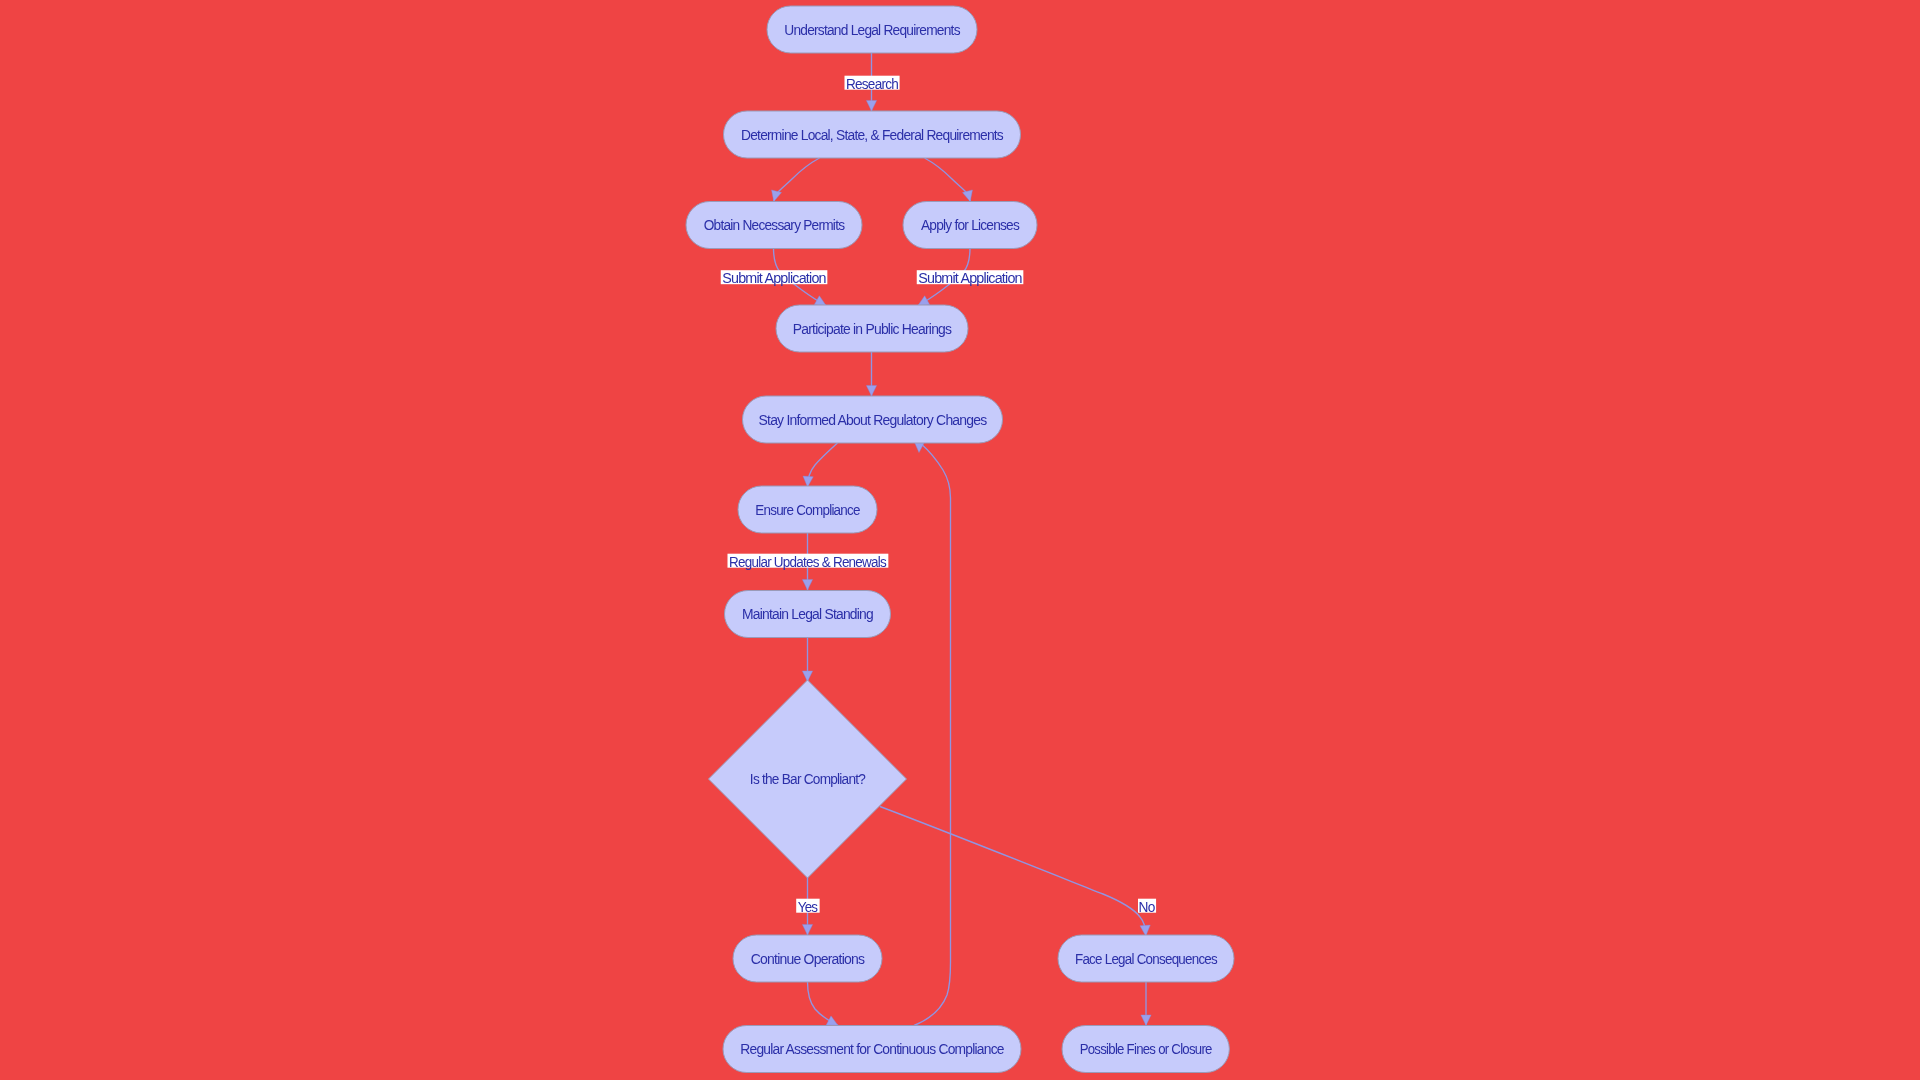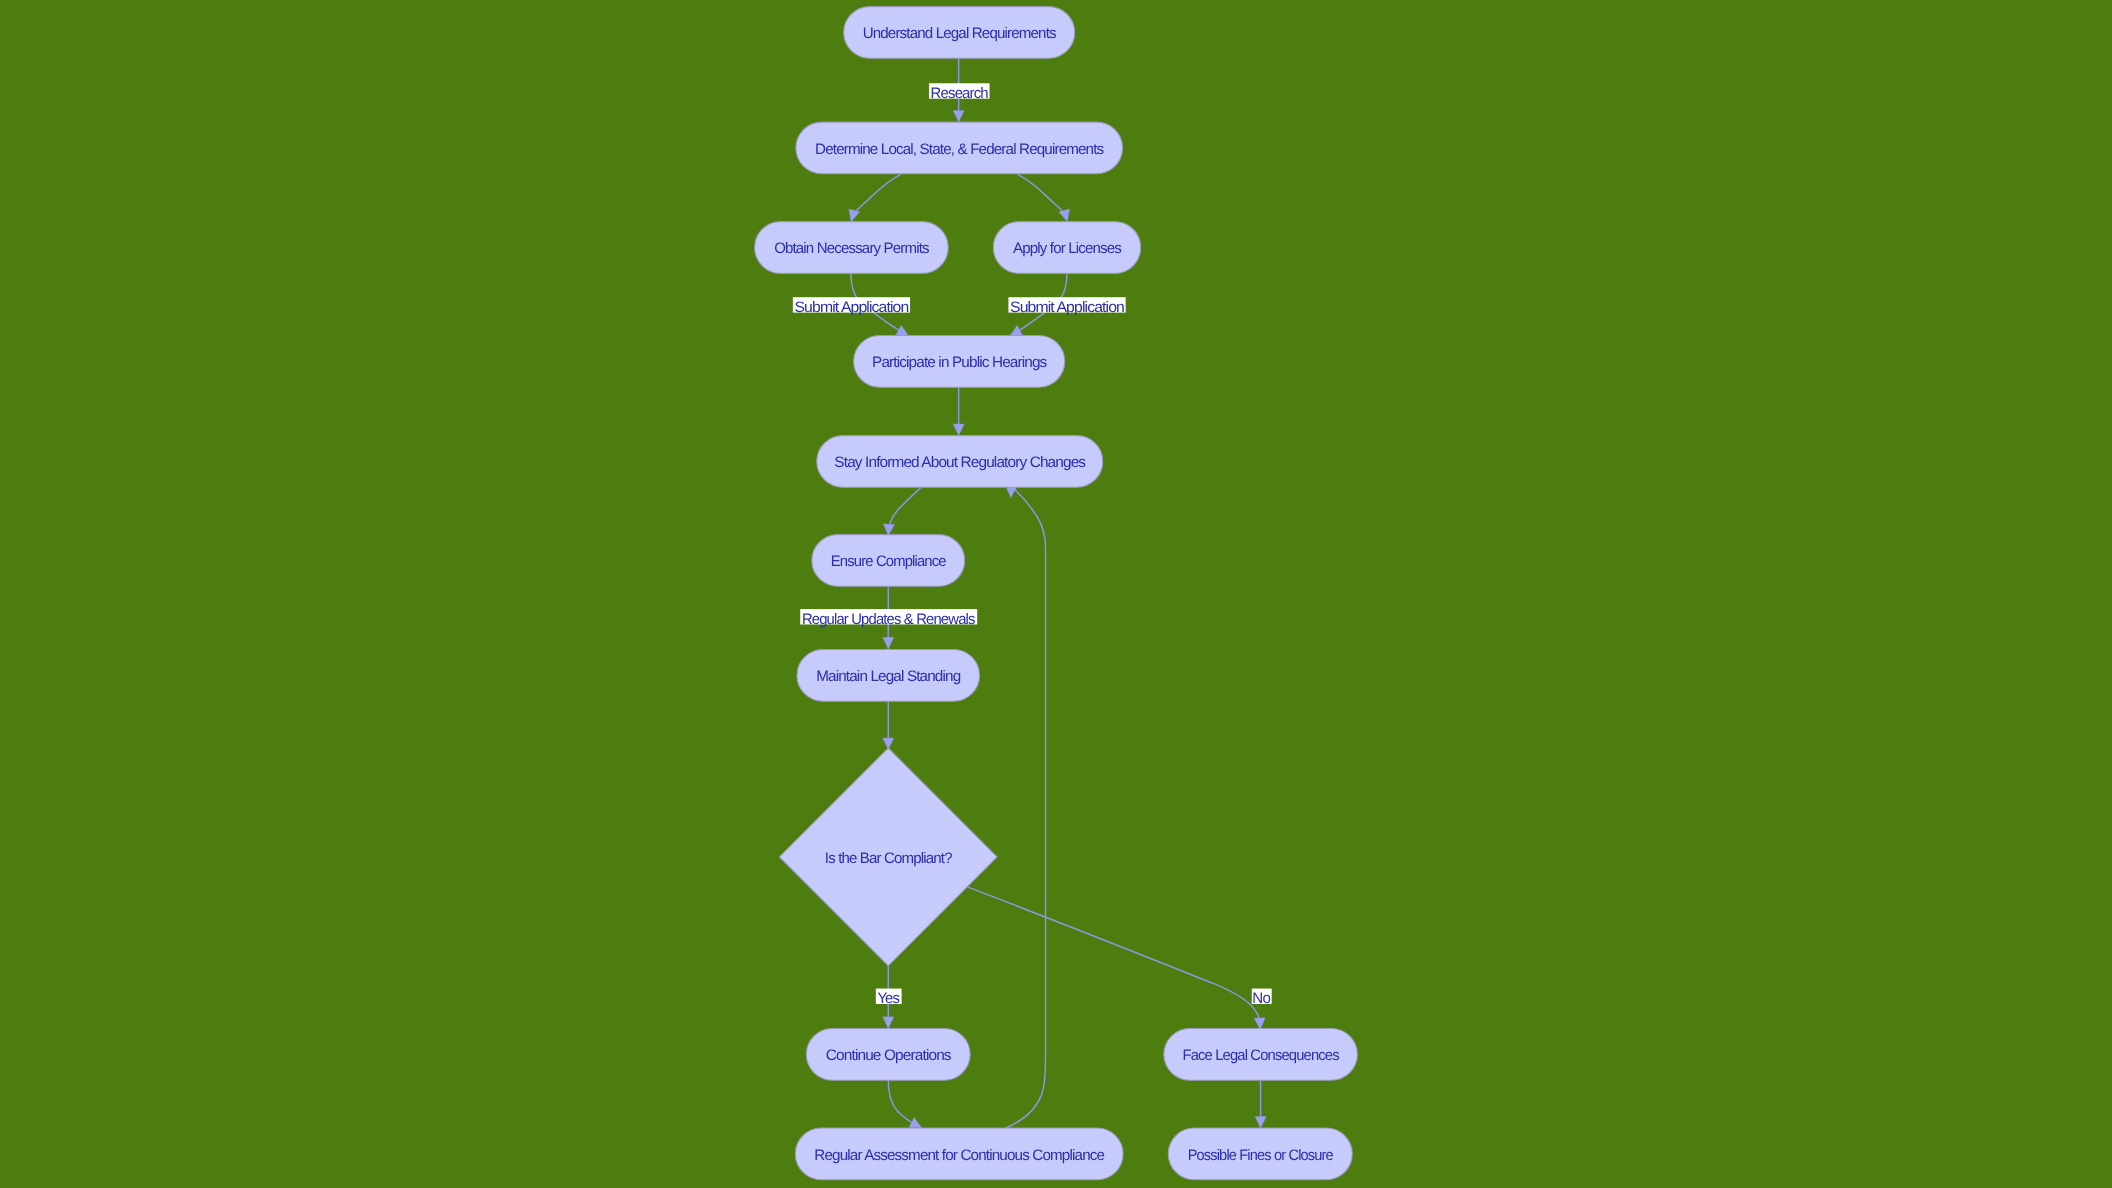--- a/index.html
+++ b/index.html
@@ -1,17 +1,17 @@
 <!DOCTYPE html>
 <html><head>
 <meta charset="utf-8">
 <style>
   html,body{margin:0;padding:0;background:#ffffff;}
   body{width:1920px;height:1080px;overflow:hidden;font-family:"Liberation Sans",sans-serif;}
-  #stage{position:relative;width:1920px;height:1080px;background:#4d7c0f;}
+  #stage{position:relative;width:1920px;height:1080px;background:#ef4444;}
   svg{display:block;}
   .nodeShape{fill:#c6cbfb;stroke:#9a9ab8;stroke-width:1;}
   .nodeLabel{fill:#2b2fa8;font-family:"Liberation Sans",sans-serif;font-size:13.8px;letter-spacing:-0.77px;text-anchor:middle;}
   .edgePath{fill:none;stroke:#9095e2;stroke-width:1.35;}
   .edgeArrow{fill:#9aa0ec;stroke:#8289d8;stroke-width:0.4;stroke-linejoin:miter;}
   .edgeLabelBg{fill:#ffffff;}
   .edgeLabel{fill:#2b2fa8;font-family:"Liberation Sans",sans-serif;font-size:13.8px;letter-spacing:-0.77px;text-anchor:middle;}
 </style>
 </head>
 <body>

